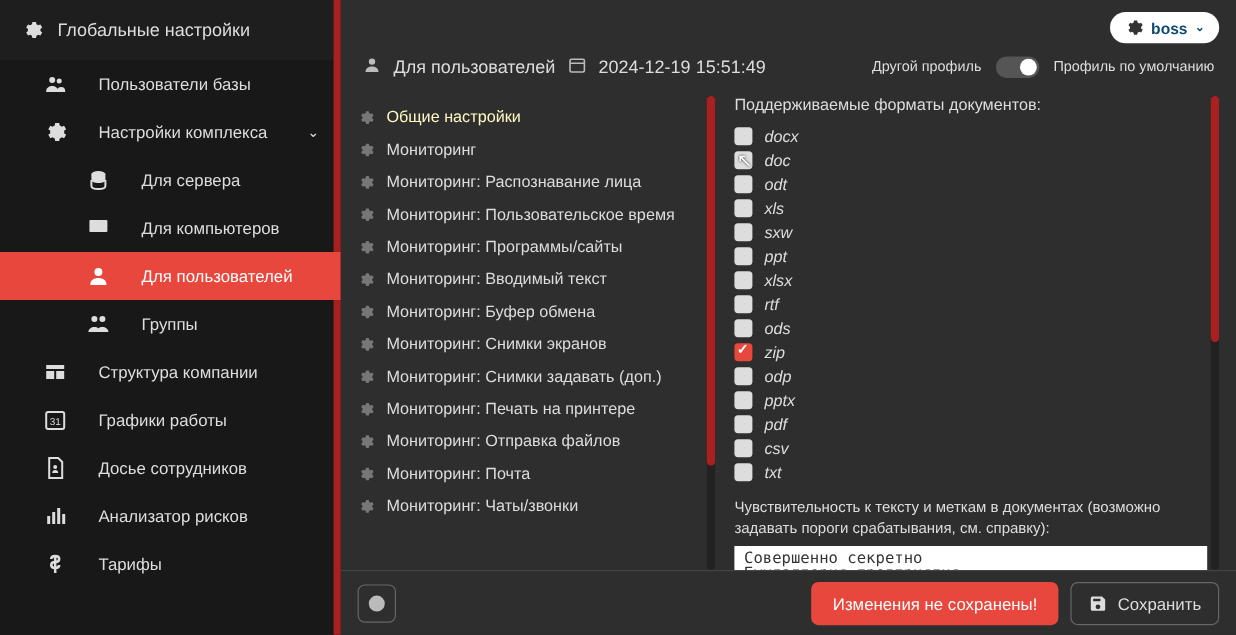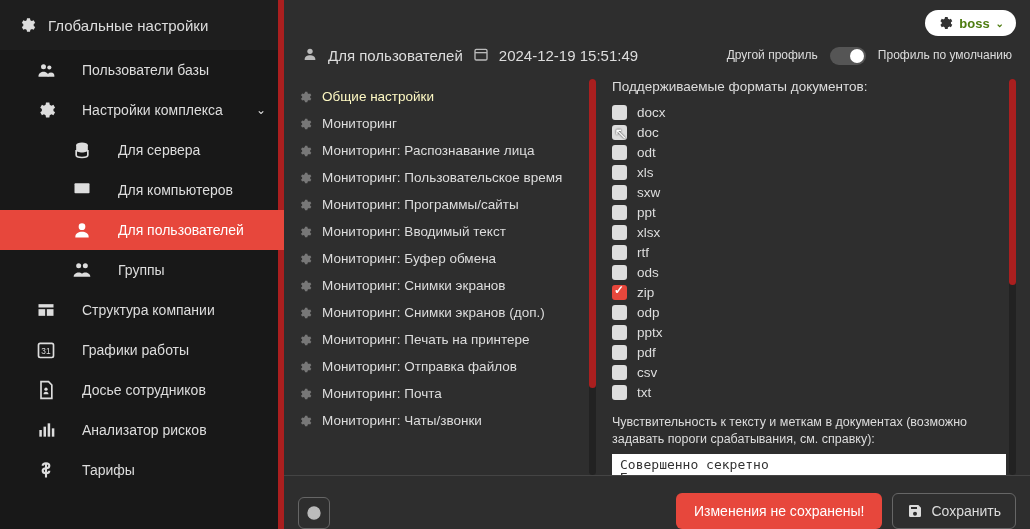--- a/index.html
+++ b/index.html
@@ -17,21 +17,21 @@
 .sb-item.child { padding-left:72px; }
 .sb-item.active { background:#e7473c; color:#fff; }
 .sb-item .chev { position:absolute; right:18px; top:50%; transform:translateY(-50%); font-size:12px;}
 .sb-icon { width:20px; height:18px; display:flex; align-items:center; justify-content:center;text-decoration:underline; }
 svg.ic { fill:#ddd; }
 .sb-item.active svg.ic { fill:#fff; }
 
 
 .main { flex:1; display:flex; flex-direction:column; background:#2e2e2e; color:#ddd; position:relative; }
 .m-top { height:46px; display:flex; justify-content:flex-end; align-items:center; padding-right:14px; }
-.user-pill { background:#fff; color:#4d7c0f; border-radius:18px; padding:5px 12px; display:flex; align-items:center; gap:6px; font-weight:bold; font-size:13px; }
+.user-pill { background:#fff; color:#0c4a6e; border-radius:18px; padding:5px 12px; display:flex; align-items:center; gap:6px; font-weight:bold; font-size:13px; }
 .user-pill .u-icon { width:16px;height:16px; }
 .m-sub { display:flex; align-items:center; padding:0 18px 14px 18px; gap:14px; }
 .sub-left { display:flex; align-items:center; gap:10px; flex:1; font-size:15px;}
 .sub-right { display:flex; align-items:center; gap:12px; font-size:12px; }
 .sub-right .lbl { text-align:right; line-height:1.15; }
 .toggle { width:36px; height:18px; background:#555; border-radius:10px; position:relative; }
 .toggle .knob { width:14px; height:14px; background:#fff; border-radius:50%; position:absolute; right:2px; top:2px; }
 
 .m-body { flex:1; display:flex; gap:2px; padding:0 14px 0 4px; overflow:hidden; }
 .col { position:relative; }
@@ -46,25 +46,25 @@
 .li.active { color:#fef9c3; }
 
 .col-form { flex:1; overflow:hidden; padding:0 10px 12px 14px; position:relative; }
 .col-form .cs { right:0; height:100%; }
 .col-form .cs .thumb { height:52%; }
 .f-title { font-size:13.5px; margin-bottom:8px; }
 .cb-row { display:flex; align-items:center; gap:10px; padding:2.5px 0; }
 .cb { width:15px;height:15px; background:#ddd; border-radius:3px; position:relative; }
 .cb.checked { background:#e7473c; }
 .cb.checked::after { content:"✓"; position:absolute; left:2px; top:-2px; color:#fff; font-size:12px; font-weight:bold; }
-.cb-lbl { font-size:13.5px; }
+.cb-lbl { font-size:13.5px;font-style:italic; }
 .sens-text { font-size:12.5px; margin-top:12px; line-height:1.35; }
 .ta { width:100%; height:32px; background:#fff; color:#333; font-family:monospace; font-size:13px; padding:4px 8px; border:none; margin-top:6px; overflow:hidden; white-space:pre; line-height:1.05;}
 
-.m-footer { height:54px; border-top:1px solid #444; display:flex; align-items:flex-end; padding:0 14px; gap:10px; }
+.m-footer { height:54px; border-top:1px solid #444; display:flex; align-items:center; padding:0 14px; gap:10px; }
 .help-btn { width:32px;height:32px; border:1px solid #666; border-radius:6px; display:flex; align-items:center; justify-content:center; }
 .spacer { flex:1; }
 .btn-warn { background:#e7473c; color:#fff; padding:10px 18px; border-radius:6px; font-size:14px; }
 .btn-save { border:1px solid #666; color:#ddd; padding:9px 14px; border-radius:6px; font-size:14px; display:flex; align-items:center; gap:8px; }
 .btn-save svg{ width:16px;height:16px; fill:#ddd;}
 
 .ui-icon { width:16px;height:16px; fill:#bbb; }
 
 .cursor { position:absolute; left:330px; top:124px; font-size:16px; color:#fff; pointer-events:none; text-shadow:0 0 2px #000;}
 </style>
@@ -278,21 +278,21 @@
             <div class="li">
               <svg class="gear" viewBox="0 0 24 24">
                 <path d="M12 8a4 4 0 100 8 4 4 0 000-8zm9 4c0-.4 0-.8-.1-1.2l2-1.6-2-3.4-2.4 1a7 7 0 00-2-1.2L16 3h-4l-.5 2.6a7 7 0 00-2 1.2l-2.4-1-2 3.4 2 1.6A7 7 0 007 12c0 .4 0 .8.1 1.2l-2 1.6 2 3.4 2.4-1c.6.5 1.3.9 2 1.2L12 21h4l.5-2.6c.7-.3 1.4-.7 2-1.2l2.4 1 2-3.4-2-1.6c.1-.4.1-.8.1-1.2z"></path>
               </svg>
               <span>Мониторинг: Снимки экранов</span>
             </div>
             <div class="li">
               <svg class="gear" viewBox="0 0 24 24">
                 <path d="M12 8a4 4 0 100 8 4 4 0 000-8zm9 4c0-.4 0-.8-.1-1.2l2-1.6-2-3.4-2.4 1a7 7 0 00-2-1.2L16 3h-4l-.5 2.6a7 7 0 00-2 1.2l-2.4-1-2 3.4 2 1.6A7 7 0 007 12c0 .4 0 .8.1 1.2l-2 1.6 2 3.4 2.4-1c.6.5 1.3.9 2 1.2L12 21h4l.5-2.6c.7-.3 1.4-.7 2-1.2l2.4 1 2-3.4-2-1.6c.1-.4.1-.8.1-1.2z"></path>
               </svg>
-              <span>Мониторинг: Снимки экранов (доп.)</span>
+              <span>Мониторинг: Снимки задавать (доп.)</span>
             </div>
             <div class="li">
               <svg class="gear" viewBox="0 0 24 24">
                 <path d="M12 8a4 4 0 100 8 4 4 0 000-8zm9 4c0-.4 0-.8-.1-1.2l2-1.6-2-3.4-2.4 1a7 7 0 00-2-1.2L16 3h-4l-.5 2.6a7 7 0 00-2 1.2l-2.4-1-2 3.4 2 1.6A7 7 0 007 12c0 .4 0 .8.1 1.2l-2 1.6 2 3.4 2.4-1c.6.5 1.3.9 2 1.2L12 21h4l.5-2.6c.7-.3 1.4-.7 2-1.2l2.4 1 2-3.4-2-1.6c.1-.4.1-.8.1-1.2z"></path>
               </svg>
               <span>Мониторинг: Печать на принтере</span>
             </div>
             <div class="li">
               <svg class="gear" viewBox="0 0 24 24">
                 <path d="M12 8a4 4 0 100 8 4 4 0 000-8zm9 4c0-.4 0-.8-.1-1.2l2-1.6-2-3.4-2.4 1a7 7 0 00-2-1.2L16 3h-4l-.5 2.6a7 7 0 00-2 1.2l-2.4-1-2 3.4 2 1.6A7 7 0 007 12c0 .4 0 .8.1 1.2l-2 1.6 2 3.4 2.4-1c.6.5 1.3.9 2 1.2L12 21h4l.5-2.6c.7-.3 1.4-.7 2-1.2l2.4 1 2-3.4-2-1.6c.1-.4.1-.8.1-1.2z"></path>

